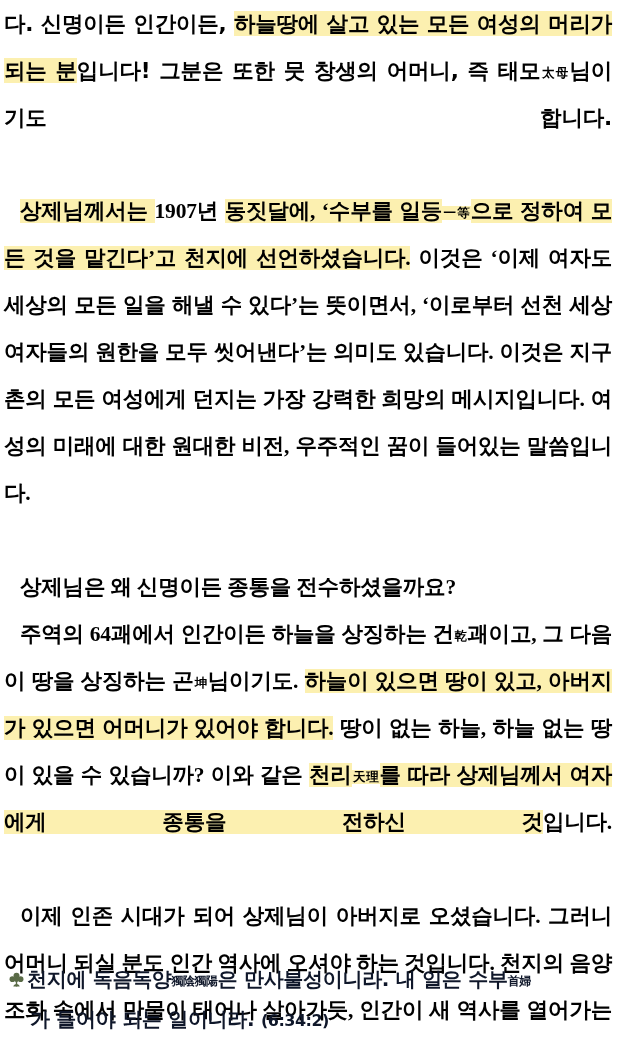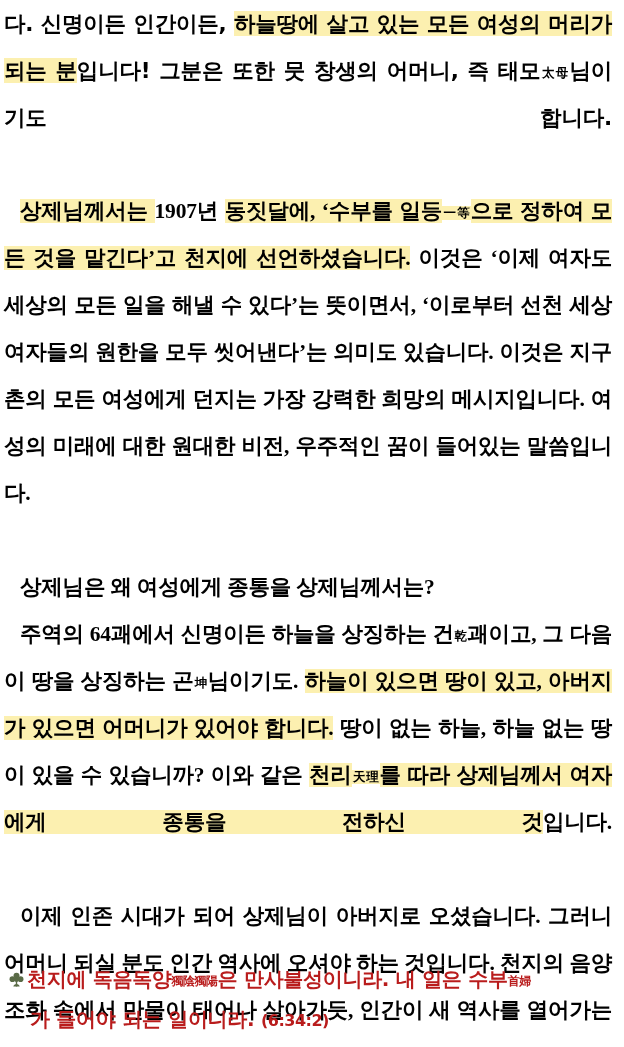--- a/index.html
+++ b/index.html
@@ -79,21 +79,21 @@
     position: absolute;
     left: 8px;
     top: 960px;
     width: 606px;
     box-sizing: border-box;
   }
   .quote-line {
     font-size: 20px;
     font-weight: bold;
     line-height: 38px;
-    color: #b91c1c;
+    color: #0f172a;
     letter-spacing: -0.3px;
     white-space: nowrap;
   }
   .quote-line.first {
     text-indent: 0;
   }
   .quote-line.second {
     padding-left: 22px;
   }
   .flower-icon {
@@ -124,25 +124,25 @@
 
     <p class="para">
       <span>다. 신명이든 인간이든, </span><mark class="hl">하늘땅에 살고 있는 모든 여성의 머리가 되는 분</mark><span>입니다! 그분은 또한 뭇 창생의 어머니, 즉 태모</span><span class="ruby">太母</span><span>님이기도 합니다.</span>
     </p>
 
     <p class="para indent">
       <mark class="hl">상제님께서는 </mark><span>1907년 </span><mark class="hl">동짓달에, ‘수부를 일등</mark><mark class="hl ruby">一等</mark><mark class="hl">으로 정하여 모든 것을 맡긴다’고 천지에 선언하셨습니다.</mark><span> 이것은 ‘이제 여자도 세상의 모든 일을 해낼 수 있다’는 뜻이면서, ‘이로부터 선천 세상 여자들의 원한을 모두 씻어낸다’는 의미도 있습니다. 이것은 지구촌의 모든 여성에게 던지는 가장 강력한 희망의 메시지입니다. 여성의 미래에 대한 원대한 비전, 우주적인 꿈이 들어있는 말씀입니다.</span>
     </p>
 
     <p class="para indent nolast">
-      <span>상제님은 왜 여성에게 종통을 상제님께서는?</span>
+      <span>상제님은 왜 신명이든 종통을 전수하셨을까요?</span>
     </p>
 
     <p class="para indent">
-      <span>주역의 64괘에서 신명이든 하늘을 상징하는 건</span><span class="ruby">乾</span><span>괘이고, 그 다음이 땅을 상징하는 곤</span><span class="ruby">坤</span><span>님이기도. </span><mark class="hl">하늘이 있으면 땅이 있고, 아버지가 있으면 어머니가 있어야 합니다.</mark><span> 땅이 없는 하늘, 하늘 없는 땅이 있을 수 있습니까? 이와 같은 </span><mark class="hl">천리</mark><mark class="hl ruby">天理</mark><mark class="hl">를 따라 상제님께서 여자에게 종통을 전하신 것</mark><span>입니다.</span>
+      <span>주역의 64괘에서 인간이든 하늘을 상징하는 건</span><span class="ruby">乾</span><span>괘이고, 그 다음이 땅을 상징하는 곤</span><span class="ruby">坤</span><span>님이기도. </span><mark class="hl">하늘이 있으면 땅이 있고, 아버지가 있으면 어머니가 있어야 합니다.</mark><span> 땅이 없는 하늘, 하늘 없는 땅이 있을 수 있습니까? 이와 같은 </span><mark class="hl">천리</mark><mark class="hl ruby">天理</mark><mark class="hl">를 따라 상제님께서 여자에게 종통을 전하신 것</mark><span>입니다.</span>
     </p>
 
     <p class="para indent">
       <span>이제 인존 시대가 되어 상제님이 아버지로 오셨습니다. 그러니 어머니 되실 분도 인간 역사에 오셔야 하는 것입니다. 천지의 음양 조화 속에서 만물이 태어나 살아가듯, 인간이 새 역사를 열어가는 데도 천지 부모가 조화를 이루어야 합니다. 이것이 바로 ‘천지 건곤 일체 도수’입니다.</span>
     </p>
 
   </div>
 
   <div class="quote-block">
 

